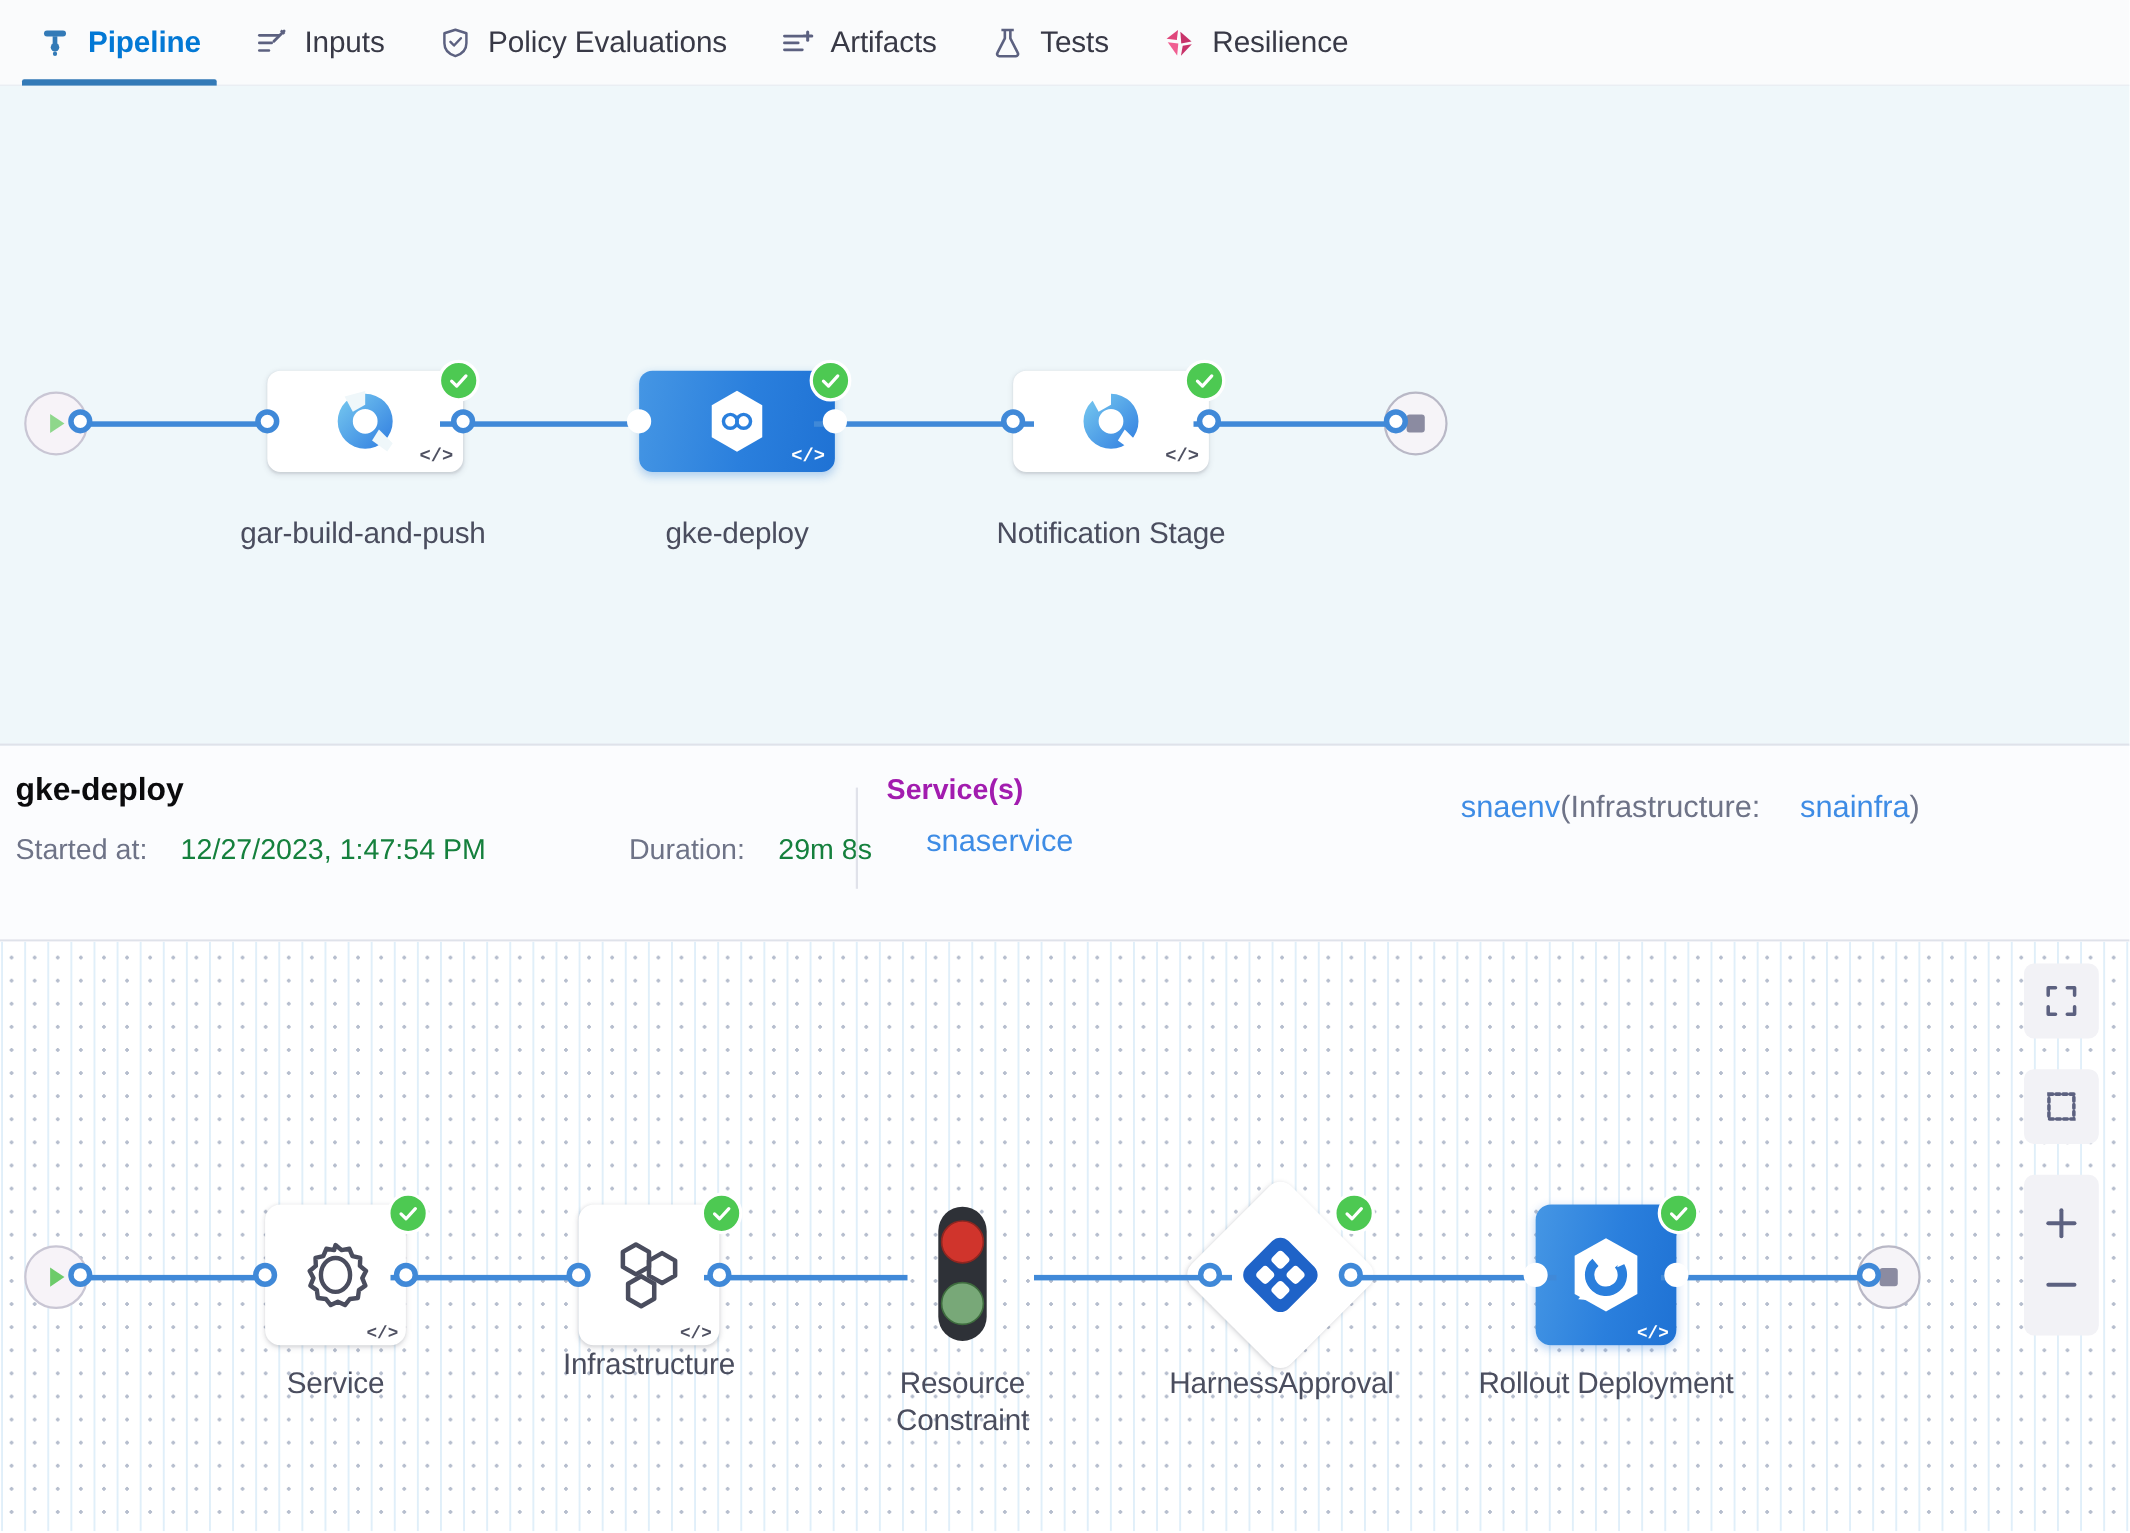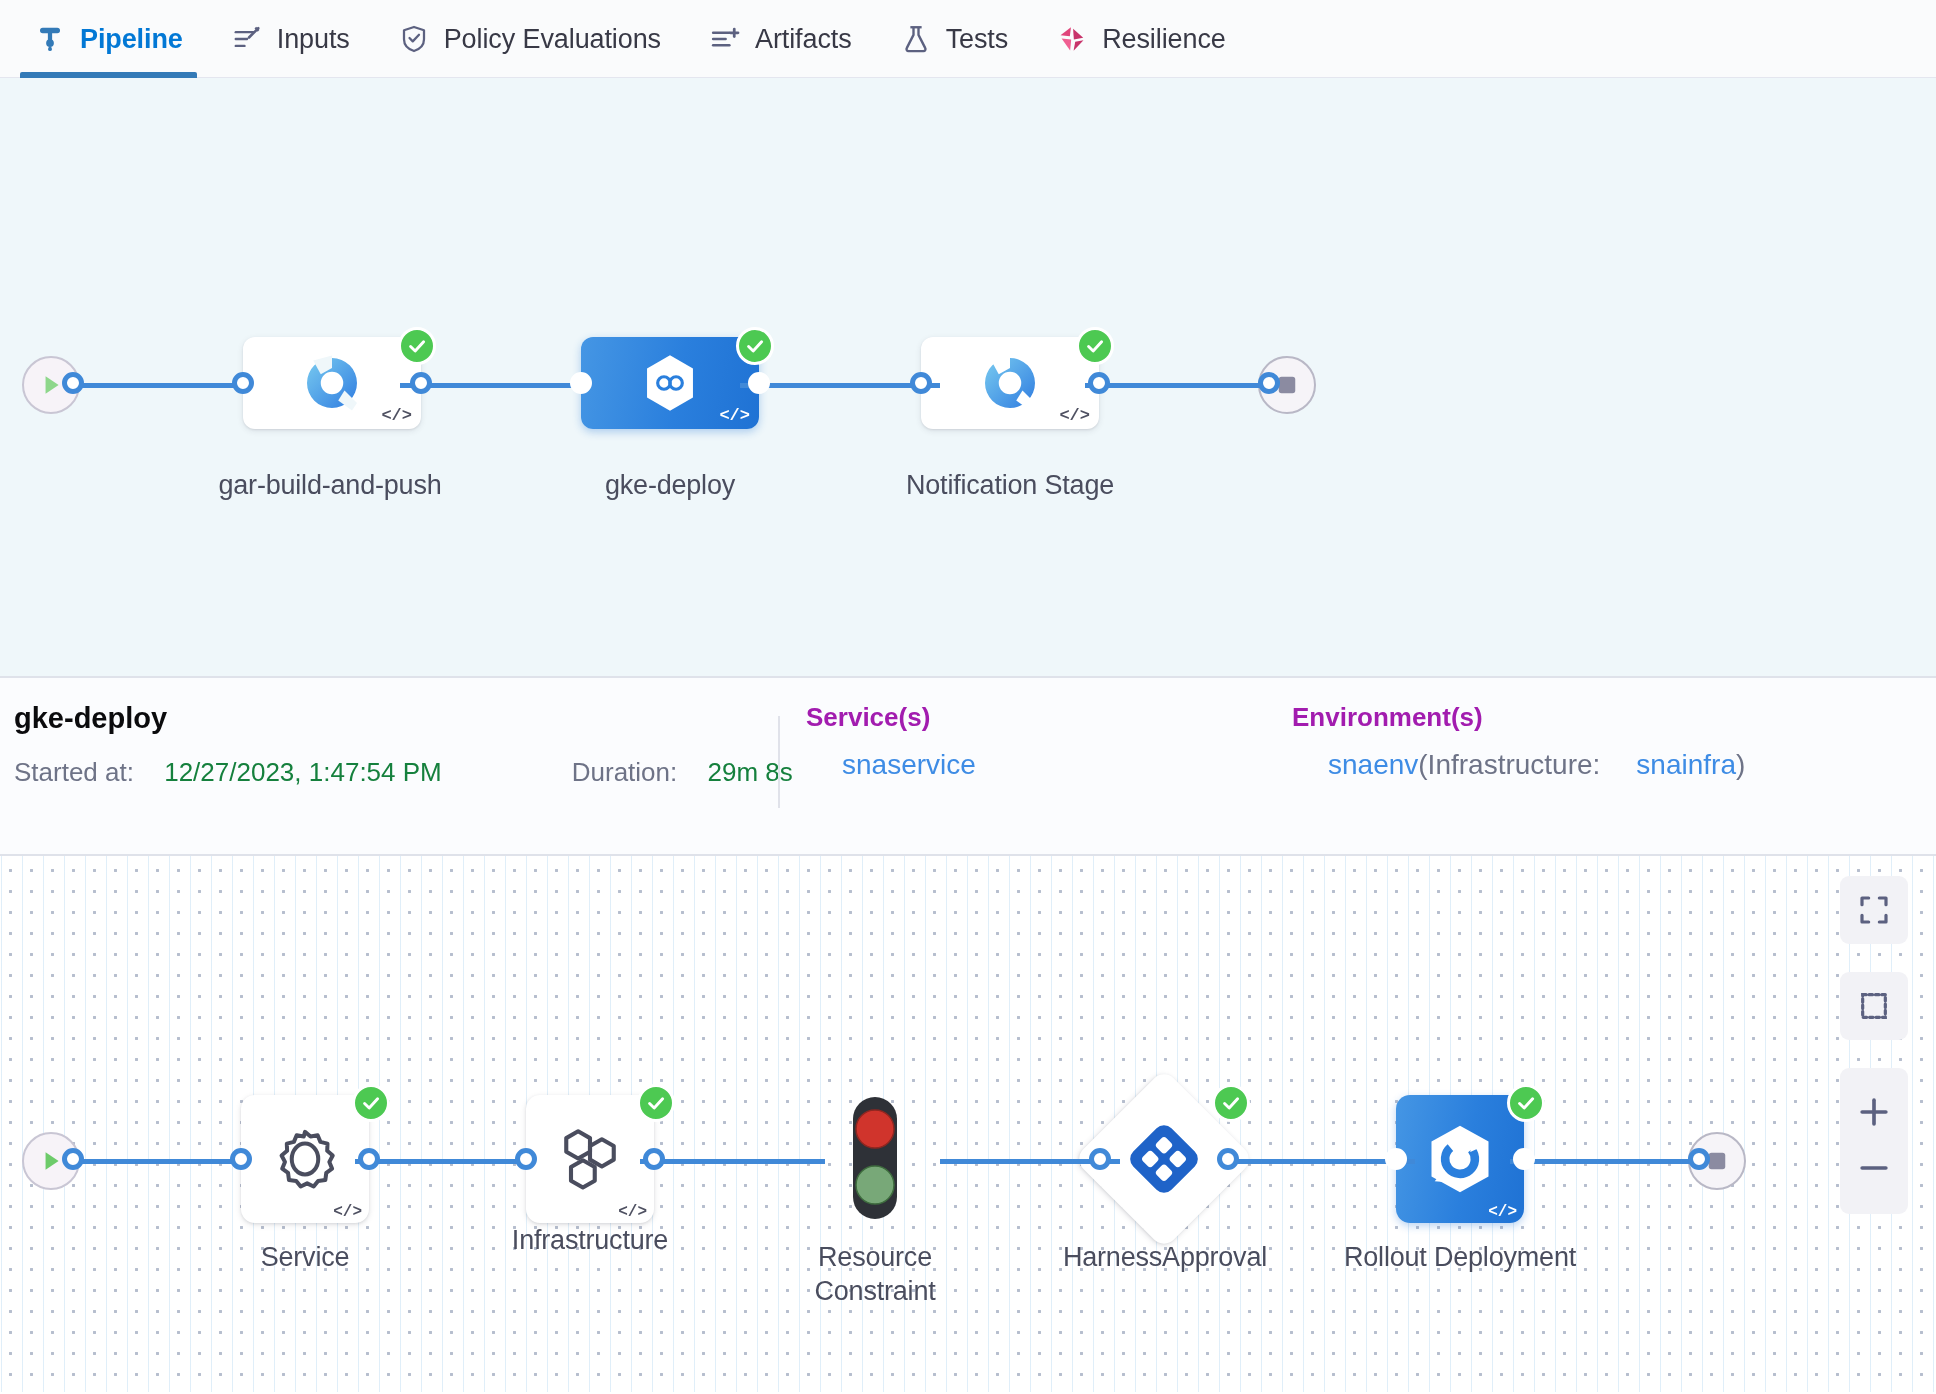--- a/index.html
+++ b/index.html
@@ -10,21 +10,21 @@
     color:#22272d;
     overflow:hidden;
   }
 
   
   .tabbar{
     position:relative;
     height:78px;
     background:#fafbfc;
     display:flex;
-    align-items:flex-start;
+    align-items:center;
     padding-left:10px;
     border-bottom:1px solid #e4e6ef;
   }
   .tab{
     display:flex;
     align-items:center;
     gap:14px;
     height:78px;
     padding:0 24px;
     font-size:27px;
@@ -377,21 +377,20 @@
 
   <div class="vdiv"></div>
 
   <div class="detail-abs" style="left:806px; top:24px;">
     <div class="colhdr">Service(s)</div>
     <div style="height:16px"></div>
     <span class="collink">snaservice</span>
   </div>
 
   <div class="detail-abs" style="left:1292px; top:24px;">
-    <div class="colhdr">Environment(s)</div>
     <div style="height:16px"></div>
     <span class="collink">snaenv</span><span class="colpara">(Infrastructure:</span><span class="collink">snainfra</span><span class="colpara">)</span>
   </div>
 </div>
 
 <div class="botcanvas">
   <div class="grid"></div>
 
   <div class="link" style="left:72px;  top:303px; width:178px;"></div>
   <div class="link" style="left:355px; top:303px; width:180px;"></div>

